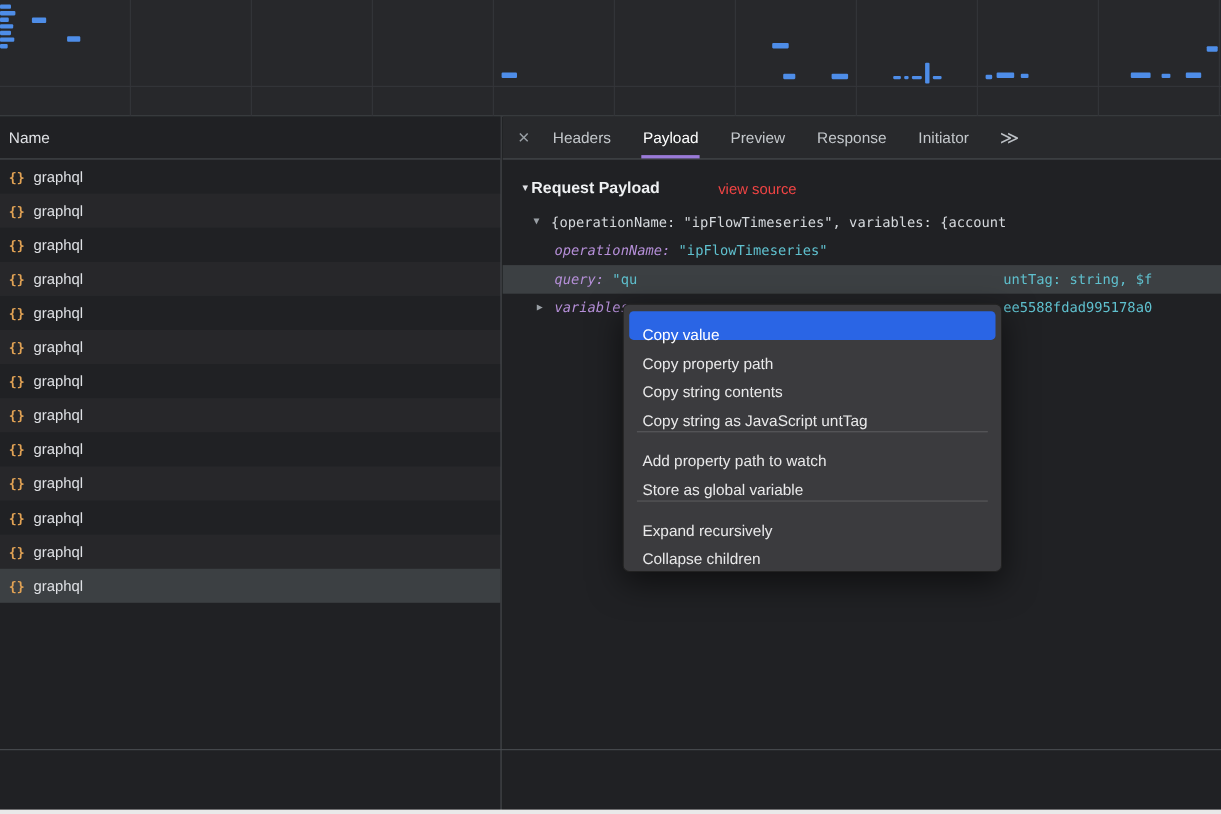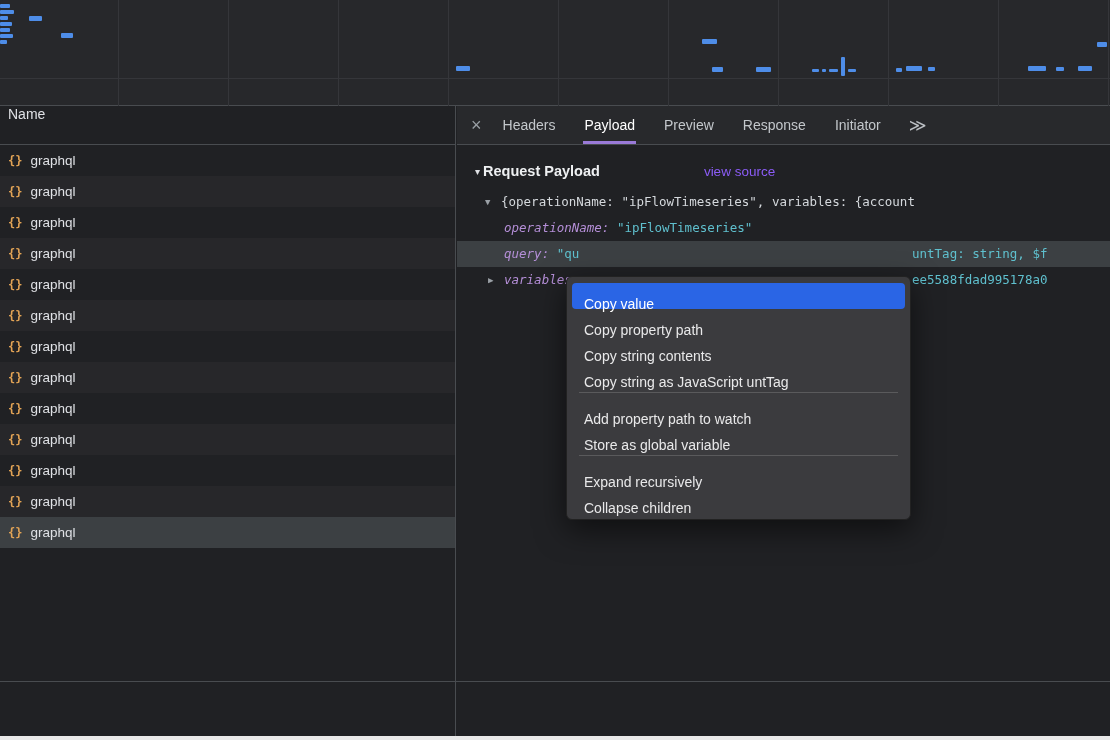--- a/index.html
+++ b/index.html
@@ -23,21 +23,21 @@
   .gridline { position:absolute; top:0; width:1px; height:106px; background:#35363a; }
   .tbar { position:absolute; background:var(--bar-blue); border-radius:1px; }
 
   
   .left-panel {
     position:absolute; left:0; top:106px; width:456px; height:634px;
     background:#202124; border-right:1px solid #494c50;
   }
   .list-header {
     height:39px; border-bottom:1px solid #494c50;
-    display:flex; padding-left:8px;
+    display:flex; align-items:center; padding-left:8px;
     color:#dfe1e5; font-size:14px; background:#202124;
   }
   .req-row {
     height:31px; display:flex; align-items:center; gap:8px;
     padding-left:8px; font-size:13.5px; color:#dfe1e5; cursor:default;
   }
   .req-row.stripe { background:rgba(255,255,255,0.03); }
   .req-row.selected { background:#3c4043; }
   .req-icon {
     color:var(--icon-orange);
@@ -61,21 +61,21 @@
     color:#c3c7cb; font-size:14px; cursor:pointer;
     border-top:3px solid transparent; border-bottom:3px solid transparent;
   }
   .tab.active { color:#ffffff; border-bottom-color:var(--accent); }
   .overflow { align-self:center; color:#bdc1c6; font-size:17px; }
 
   .payload-view { padding-top:12px; }
   .section-row { display:flex; align-items:center; height:28px; padding-left:18px; }
   .sec-arrow { color:#dfe1e5; font-size:10px; margin-right:3px; }
   .sec-title { font-weight:bold; font-size:14.5px; color:#eef0f2; }
-  .view-source { color:#8b5cf6; margin-left:104px; font-size:13.5px; cursor:pointer; }
+  .view-source { color:#ef4444; margin-left:53px; font-size:13.5px; cursor:pointer; }
 
   .tree {
     margin-top:4px;
     font-family:"DejaVu Sans Mono", monospace;
     font-size:12.5px; color:#d5d9dd;
   }
   .tree-row { position:relative; height:26px; line-height:26px; white-space:nowrap; overflow:hidden; }
   .tree-row.selected { background:#3c4043; }
   .row-preview { padding-left:44px; }
   .row-child   { padding-left:47px; }

